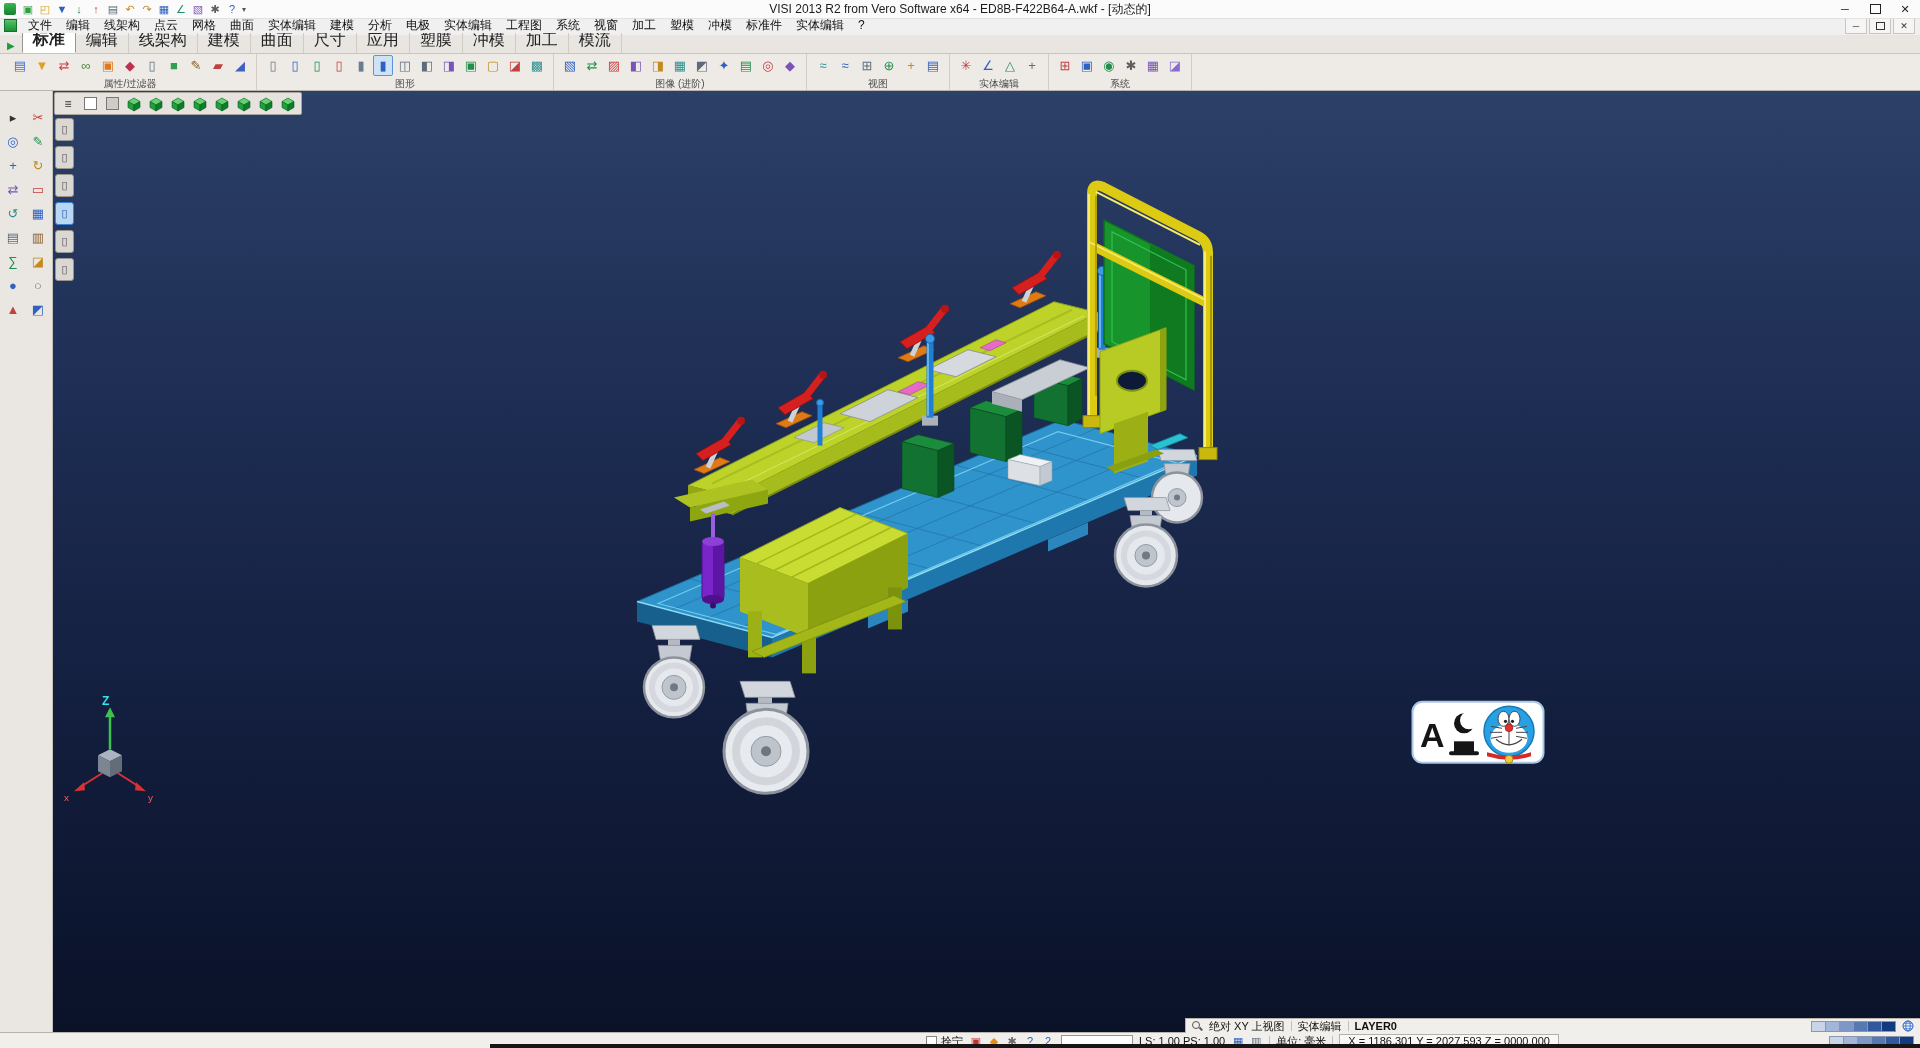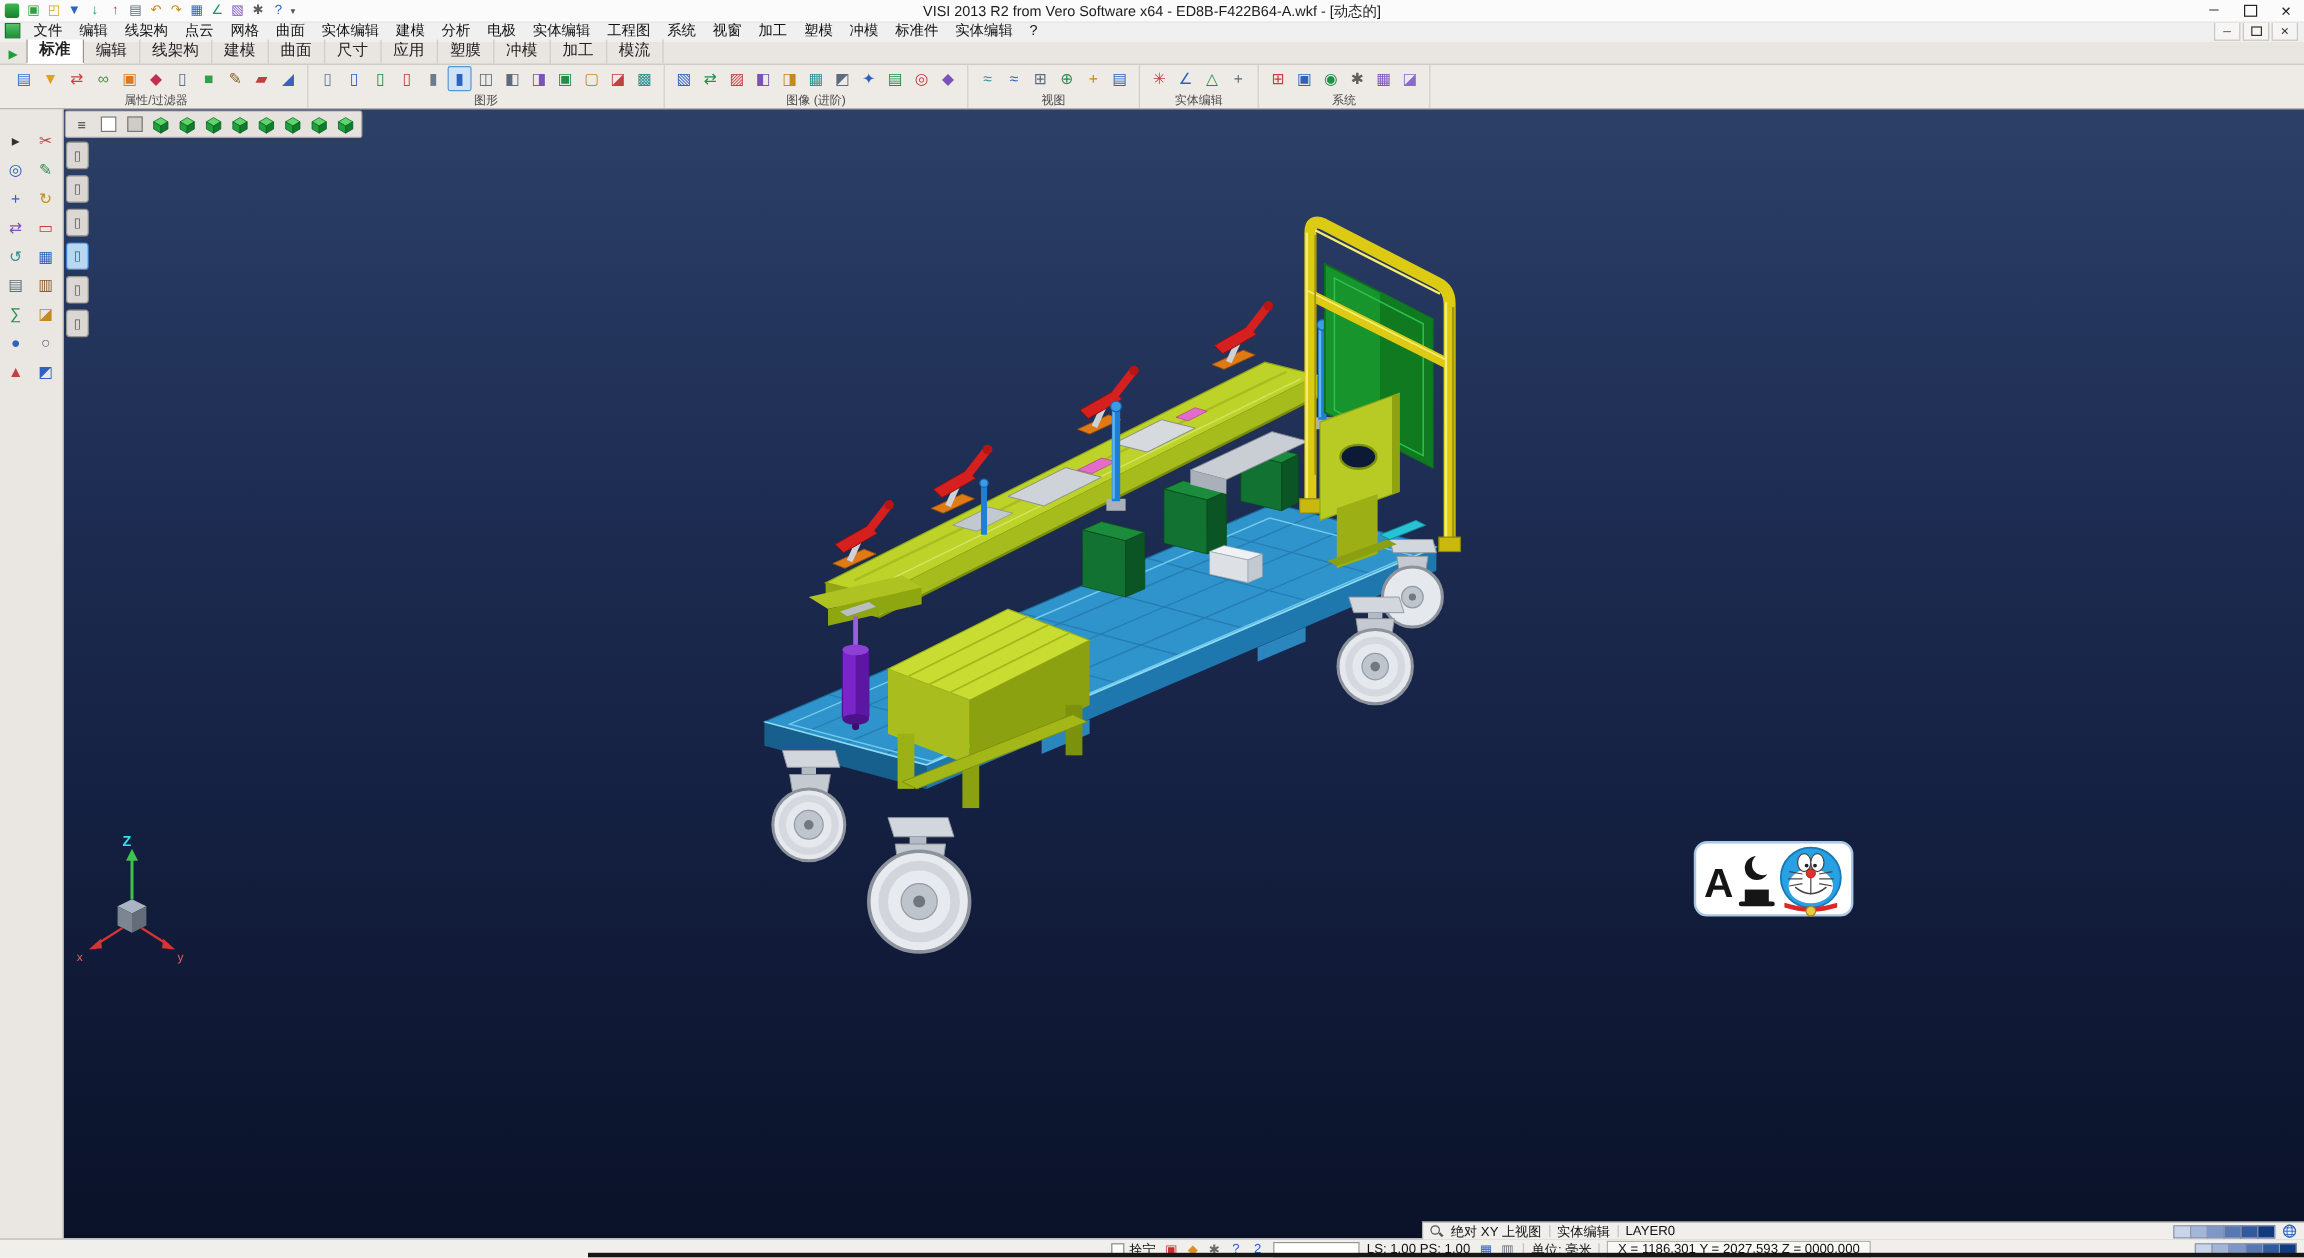--- a/index.html
+++ b/index.html
@@ -22,21 +22,21 @@
   .menu-logo{width:11px;height:11px;margin:0 4px;background:linear-gradient(#56c468,#1d8f36);border:1px solid #14702a;flex:none;}
   .menus{display:flex;align-items:center;}
   .menu-item{padding:0 7px;color:#111;line-height:17px;cursor:default;}
   .mdi{margin-left:auto;display:flex;margin-right:5px;gap:2px;}
   .mdi-btn{width:20px;height:14px;display:flex;align-items:center;justify-content:center;font-size:9px;color:#333;border:1px solid #c9c6c0;background:#f6f5f3;}
   .mdi-restore{display:inline-block;width:7px;height:6px;border:1px solid #333;}
 
   
   .tabbar{position:absolute;top:35px;left:0;right:0;height:18px;background:#e9e6e2;display:flex;align-items:flex-end;border-bottom:1px solid #c9c5bf;z-index:18;}
   .run{color:#1e9e38;font-size:10px;padding:0 7px 2px;}
-  .tab{padding:1px 10px 2px;font-size:13px;color:#222;border-right:1px solid #cfccc6;cursor:default;font-family:Liberation Mono, monospace;}
+  .tab{padding:1px 10px 2px;font-size:16px;color:#222;border-right:1px solid #cfccc6;cursor:default;font-family:Liberation Mono, monospace;}
   .tab.active{background:#ffffff;border:1px solid #9a958d;border-bottom-color:#ffffff;font-weight:bold;}
 
   
   .toolbar{position:absolute;top:53px;left:0;right:0;height:37px;background:#eeebe7;border-bottom:1px solid #b9b5ae;display:flex;align-items:stretch;padding-left:4px;z-index:17;}
   .tgroup{display:flex;flex-direction:column;justify-content:space-between;padding:2px 6px 1px;border-right:1px solid #d2cec7;}
   .ticons{display:flex;gap:2px;align-items:center;}
   .tbi{width:18px;height:19px;display:flex;align-items:center;justify-content:center;font-size:13px;border:1px solid transparent;border-radius:2px;cursor:default;}
   .tbi.active{background:#cfe3f7;border-color:#5a96d6;}
   .tlabel{font-size:10px;color:#4a4a4a;text-align:center;padding-top:1px;white-space:nowrap;}
 
@@ -58,21 +58,21 @@
 
   
   .sidestrip{position:absolute;left:3px;top:28px;display:flex;flex-direction:column;gap:5px;z-index:8;}
   .ss-btn{width:17px;height:21px;background:#dbd8d3;border:1px solid #9a968f;border-radius:3px;display:flex;align-items:center;justify-content:center;font-size:11px;color:#555;cursor:default;}
   .ss-btn.active{background:#b9d7f3;border-color:#3a82d8;color:#1a5cb0;}
 
   
   .status-top{position:absolute;left:1185px;right:0;top:1018px;height:14px;background:#f0efec;border-top:1px solid #b8b4ad;border-left:1px solid #b8b4ad;display:flex;align-items:center;font-size:11px;gap:6px;padding:0 6px;z-index:15;color:#111;}
   .status-bottom{position:absolute;left:0;right:0;top:1032px;height:16px;background:#f0efec;border-top:1px solid #b8b4ad;display:flex;align-items:center;font-size:11px;padding:0 6px;gap:6px;z-index:14;color:#111;}
   .sep{width:1px;height:10px;background:#c5c1ba;flex:none;}
-  .layer{font-weight:normal;}
+  .layer{font-weight:bold;}
   .sw{width:13px;height:9px;border:1px solid #8b97ad;margin-left:-1px;flex:none;}
   .swatches{display:flex;align-items:center;}
   .mag{width:11px;height:11px;position:relative;display:inline-block;flex:none;}
   .mag::before{content:"";position:absolute;left:0;top:0;width:6px;height:6px;border:1.5px solid #555;border-radius:50%;}
   .mag::after{content:"";position:absolute;left:7px;top:7px;width:4px;height:1.5px;background:#555;transform:rotate(45deg);}
   .snap{display:flex;align-items:center;gap:4px;margin-left:920px;}
   .snap-box{display:inline-block;width:9px;height:9px;border:1px solid #8a867f;background:#fff;}
   .sb-icons{display:flex;gap:4px;align-items:center;}
   .sbi{font-size:11px;width:14px;text-align:center;cursor:default;}
   .status-input{width:66px;height:11px;border:1px solid #9a968f;font-size:10px;padding:0 2px;font-family:"Liberation Sans",sans-serif;}

